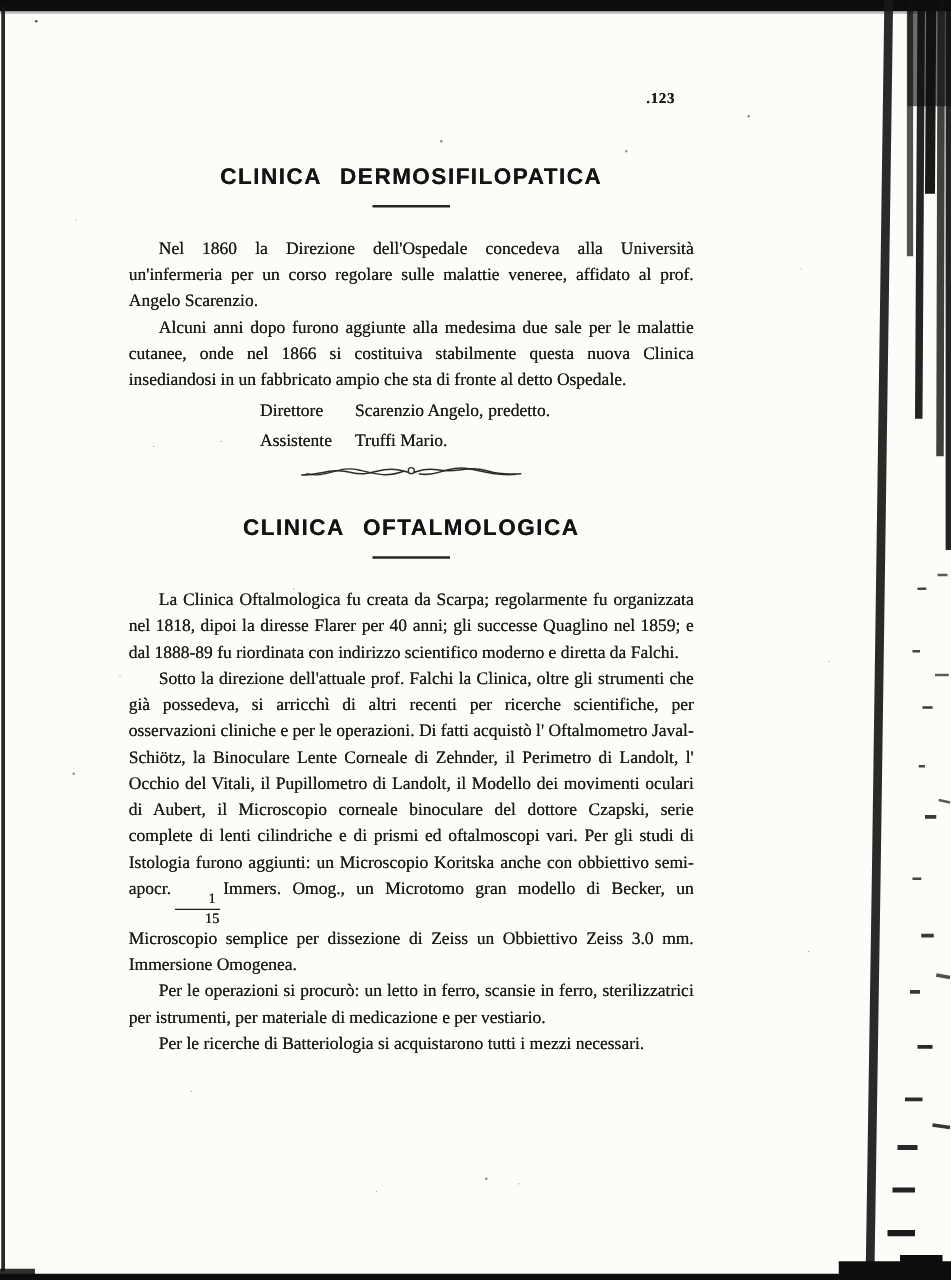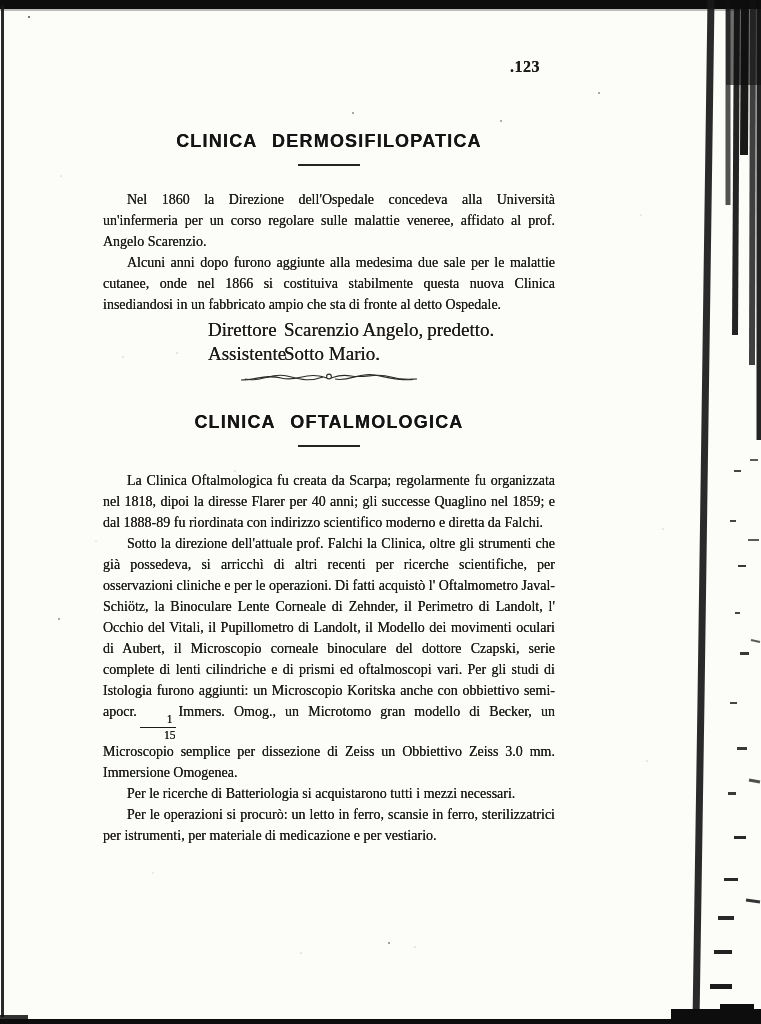--- a/index.html
+++ b/index.html
@@ -34,41 +34,41 @@
       646px 760px 0 -0.5px rgba(35,32,30,.5),
       300px 952px 0 -0.5px rgba(35,32,30,.5),
       388px 942px 0 0 rgba(35,32,30,.55),
       414px 946px 0 -0.5px rgba(35,32,30,.5),
       152px 872px 0 -0.5px rgba(35,32,30,.45),
       95px 540px 0 -0.5px rgba(35,32,30,.4),
       422px 300px 0 -0.5px rgba(35,32,30,.4);
   }
   
   .page-number{
-    position:absolute;top:58px;right:221px;
-    font-weight:bold;font-size:16px;letter-spacing:.5px;
+    position:absolute;top:71px;right:221px;
+    font-weight:bold;font-size:12px;letter-spacing:.5px;
     text-shadow:0 0 .3px currentColor;
   }
   .content{position:absolute;left:103px;top:131px;width:452px;}
   .section-title{
     margin:0;text-align:center;
     font-family:"Liberation Sans", sans-serif;font-weight:700;
     font-size:18px;line-height:20px;letter-spacing:1.2px;word-spacing:9px;
     color:#141414;text-shadow:0 0 .4px currentColor;
   }
   .title-rule{width:62px;height:0;border-top:2px solid #262423;margin:13px auto 0;}
   .para{
     margin:0;text-align:justify;text-indent:24px;
     font-size:14px;line-height:21px;
     text-shadow:0 0 .3px currentColor;
     hyphens:none;
   }
   .para.first{margin-top:23px;}
   .it{}
-  .staff{margin:3px 0 0 105px;font-size:19px;text-shadow:0 0 .3px currentColor;}
+  .staff{margin:3px 0 0 105px;font-size:14px;text-shadow:0 0 .3px currentColor;}
   .staff-row{display:grid;grid-template-columns:76px auto;line-height:24px;}
   .staff-name{font-weight:normal;text-align:center;}
   .staff-suffix{margin-left:4px;}
   .flourish{display:block;margin:2px auto 0;}
   .h2-spacer{margin-top:24px;}
   .frac{
     display:inline-flex;flex-direction:column;align-items:center;
     vertical-align:-7px;line-height:1;font-size:11.5px;margin:0 3px;
   }
   .frac-num{padding:0 3px 1.5px;border-bottom:1px solid #1d1b1a;}
@@ -125,21 +125,21 @@
   <p class="para first">Nel 1860 la Direzione dell'Ospedale concedeva alla Università un'infermeria per un corso regolare sulle malattie veneree, affidato al prof. Angelo Scarenzio.</p>
   <p class="para">Alcuni anni dopo furono aggiunte alla medesima due sale per le malattie cutanee, onde nel 1866 si costituiva stabilmente questa nuova Clinica insediandosi in un fabbricato ampio che sta di fronte al detto Ospedale.</p>
 
   <div class="staff">
     <div class="staff-row">
       <span class="staff-role">Direttore</span>
       <span><span class="staff-name">Scarenzio Angelo,</span><span class="staff-suffix">predetto.</span></span>
     </div>
     <div class="staff-row">
       <span class="staff-role">Assistente</span>
-      <span><span class="staff-name">Sotto Mario.</span><span class="staff-suffix"></span></span>
+      <span><span class="staff-name">Truffi Mario.</span><span class="staff-suffix"></span></span>
     </div>
   </div>
 
   <svg class="flourish" width="180" height="20" viewBox="0 0 180 20" xmlns="http://www.w3.org/2000/svg">
     <path d="M2,12 C18,12 26,6 42,10 C58,14 64,5 80,8 C84,8.7 86,9.5 88,10" fill="none" stroke="#2c2a28" stroke-width="1.2"></path>
     <path d="M6,11 C22,15 32,4 48,8 C62,11.5 70,14 84,9" fill="none" stroke="#2c2a28" stroke-width="1.1"></path>
     <path d="M92,10 C96,9 100,6 112,8 C128,10.5 136,4 152,9 C164,12.5 172,11 178,11" fill="none" stroke="#2c2a28" stroke-width="1.2"></path>
     <path d="M96,11 C110,14 120,4 136,7 C150,9.6 162,13 174,11.5" fill="none" stroke="#2c2a28" stroke-width="1.1"></path>
     <circle cx="90" cy="8.5" r="2.4" fill="none" stroke="#2c2a28" stroke-width="1.1"></circle>
   </svg>
@@ -147,17 +147,17 @@
   <h1 class="section-title h2-spacer">CLINICA OFTALMOLOGICA</h1>
   <div class="title-rule"></div>
 
   <p class="para first">La Clinica Oftalmologica fu creata da Scarpa; regolarmente fu organizzata nel 1818, dipoi la diresse Flarer per 40 anni; gli successe Quaglino nel 1859; e dal 1888-89 fu riordinata con indirizzo scientifico moderno e diretta da Falchi.</p>
 
   <p class="para"><span>Sotto la direzione dell'attuale prof. Falchi la Clinica, oltre gli strumenti che già possedeva, si arricchì di altri recenti per ricerche scientifiche, per osservazioni cliniche e per le operazioni. Di fatti acquistò l' Oftalmometro Javal-Schiötz, la Binoculare Lente Corneale di Zehnder, il Perimetro di Landolt, l' Occhio del Vitali, il Pupillometro di Landolt, il Modello dei movimenti oculari di Aubert, il Microscopio corneale binoculare del dottore Czapski, serie complete di lenti cilindriche e di prismi ed oftalmoscopi vari. Per gli studi di </span><span class="it">Istologia</span><span> furono aggiunti: un Microscopio Koritska anche con obbiettivo semi-apocr.</span><span class="frac">
         <span class="frac-num">1</span>
         <span class="frac-den">15</span>
       </span><span>Immers. Omog., un Microtomo gran modello di Becker, un Microscopio semplice per dissezione di Zeiss un Obbiettivo Zeiss 3.0 mm. Immersione Omogenea.</span></p>
 
+  <p class="para"><span class="it">Per le operazioni</span><span> si procurò: un letto in ferro, scansie in ferro, sterilizzatrici per istrumenti, per materiale di medicazione e per vestiario.</span></p>
+
   <p class="para"><span class="it">Per le ricerche di Batteriologia</span><span> si acquistarono tutti i mezzi necessari.</span></p>
-
-  <p class="para"><span class="it">Per le operazioni</span><span> si procurò: un letto in ferro, scansie in ferro, sterilizzatrici per istrumenti, per materiale di medicazione e per vestiario.</span></p>
 
 </div>
 
 </body></html>

